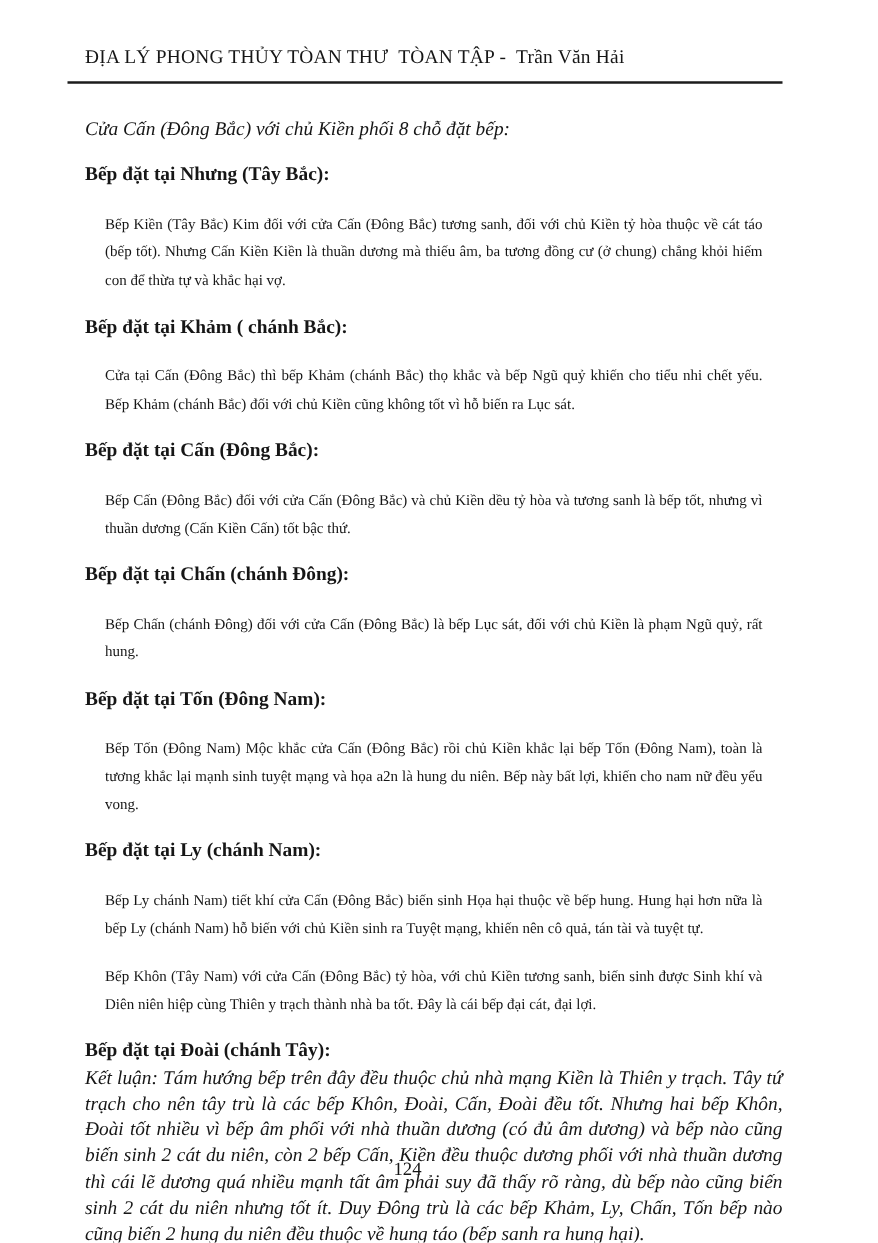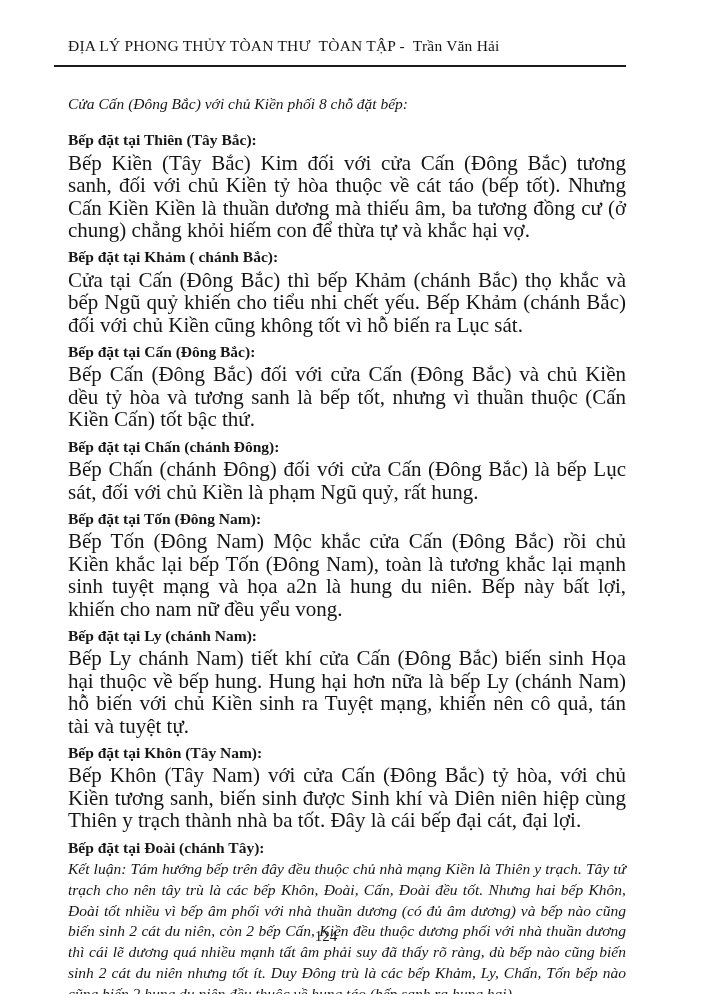--- a/index.html
+++ b/index.html
@@ -34,22 +34,22 @@
   }
   section { margin: 0; padding: 0; }
   section + section { margin-top: 5px; }
   .section-heading {
     margin: 0;
     font-size: 15.5px;
     font-weight: 700;
     line-height: 22.4px;
   }
   .section-body {
-    margin: 0;
-    font-size: 21px;
+    margin: 16px;
+    font-size: 12px;
     line-height: 22.4px;
     text-align: justify;
   }
   .conclusion {
     margin: 0;
     font-size: 15.5px;
     font-style: italic;
     line-height: 20.8px;
     text-align: justify;
   }
@@ -68,51 +68,50 @@
 <div class="page">
 
   <div class="header">
     <div class="header-title">ĐỊA LÝ PHONG THỦY TÒAN THƯ  TÒAN TẬP -  Trần Văn Hải</div>
     <hr class="header-rule">
   </div>
 
   <p class="intro">Cửa Cấn (Đông Bắc) với chủ Kiền phối 8 chỗ đặt bếp:</p>
 
   <section>
-    <h3 class="section-heading">Bếp đặt tại Thiên (Tây Bắc):</h3>
+    <h3 class="section-heading">Bếp đặt tại Nhưng (Tây Bắc):</h3>
     <p class="section-body">Bếp Kiền (Tây Bắc) Kim đối với cửa Cấn (Đông Bắc) tương sanh, đối với chủ Kiền tỷ hòa thuộc về cát táo (bếp tốt). Nhưng Cấn Kiền Kiền là thuần dương mà thiếu âm, ba tương đồng cư (ở chung) chẳng khỏi hiếm con để thừa tự và khắc hại vợ.</p>
   </section>
 
   <section>
     <h3 class="section-heading">Bếp đặt tại Khảm ( chánh Bắc):</h3>
     <p class="section-body">Cửa tại Cấn (Đông Bắc) thì bếp Khảm (chánh Bắc) thọ khắc và bếp Ngũ quỷ khiến cho tiểu nhi chết yếu. Bếp Khảm (chánh Bắc) đối với chủ Kiền cũng không tốt vì hỗ biến ra Lục sát.</p>
   </section>
 
   <section>
     <h3 class="section-heading">Bếp đặt tại Cấn (Đông Bắc):</h3>
-    <p class="section-body">Bếp Cấn (Đông Bắc) đối với cửa Cấn (Đông Bắc) và chủ Kiền dều tỷ hòa và tương sanh là bếp tốt, nhưng vì thuần thuộc (Cấn Kiền Cấn) tốt bậc thứ.</p>
+    <p class="section-body">Bếp Cấn (Đông Bắc) đối với cửa Cấn (Đông Bắc) và chủ Kiền dều tỷ hòa và tương sanh là bếp tốt, nhưng vì thuần dương (Cấn Kiền Cấn) tốt bậc thứ.</p>
   </section>
 
   <section>
     <h3 class="section-heading">Bếp đặt tại Chấn (chánh Đông):</h3>
     <p class="section-body">Bếp Chấn (chánh Đông) đối với cửa Cấn (Đông Bắc) là bếp Lục sát, đối với chủ Kiền là phạm Ngũ quỷ, rất hung.</p>
   </section>
 
   <section>
     <h3 class="section-heading">Bếp đặt tại Tốn (Đông Nam):</h3>
     <p class="section-body">Bếp Tốn (Đông Nam) Mộc khắc cửa Cấn (Đông Bắc) rồi chủ Kiền khắc lại bếp Tốn (Đông Nam), toàn là tương khắc lại mạnh sinh tuyệt mạng và họa a2n là hung du niên. Bếp này bất lợi, khiến cho nam nữ đều yểu vong.</p>
   </section>
 
   <section>
     <h3 class="section-heading">Bếp đặt tại Ly (chánh Nam):</h3>
     <p class="section-body">Bếp Ly chánh Nam) tiết khí cửa Cấn (Đông Bắc) biến sinh Họa hại thuộc về bếp hung. Hung hại hơn nữa là bếp Ly (chánh Nam) hỗ biến với chủ Kiền sinh ra Tuyệt mạng, khiến nên cô quả, tán tài và tuyệt tự.</p>
   </section>
 
   <section>
-    <h3 class="section-heading">Bếp đặt tại Khôn (Tây Nam):</h3>
     <p class="section-body">Bếp Khôn (Tây Nam) với cửa Cấn (Đông Bắc) tỷ hòa, với chủ Kiền tương sanh, biến sinh được Sinh khí và Diên niên hiệp cùng Thiên y trạch thành nhà ba tốt. Đây là cái bếp đại cát, đại lợi.</p>
   </section>
 
   <section>
     <h3 class="section-heading">Bếp đặt tại Đoài (chánh Tây):</h3>
   </section>
 
   <p class="conclusion">Kết luận: Tám hướng bếp trên đây đều thuộc chủ nhà mạng Kiền là Thiên y trạch. Tây tứ trạch cho nên tây trù là các bếp Khôn, Đoài, Cấn, Đoài đều tốt. Nhưng hai bếp Khôn, Đoài tốt nhiều vì bếp âm phối với nhà thuần dương (có đủ âm dương) và bếp nào cũng biến sinh 2 cát du niên, còn 2 bếp Cấn, Kiền đều thuộc dương phối với nhà thuần dương thì cái lẽ dương quá nhiều mạnh tất âm phải suy đã thấy rõ ràng, dù bếp nào cũng biến sinh 2 cát du niên nhưng tốt ít. Duy Đông trù là các bếp Khảm, Ly, Chấn, Tốn bếp nào cũng biến 2 hung du niên đều thuộc về hung táo (bếp sanh ra hung hại).</p>
 
 </div>

